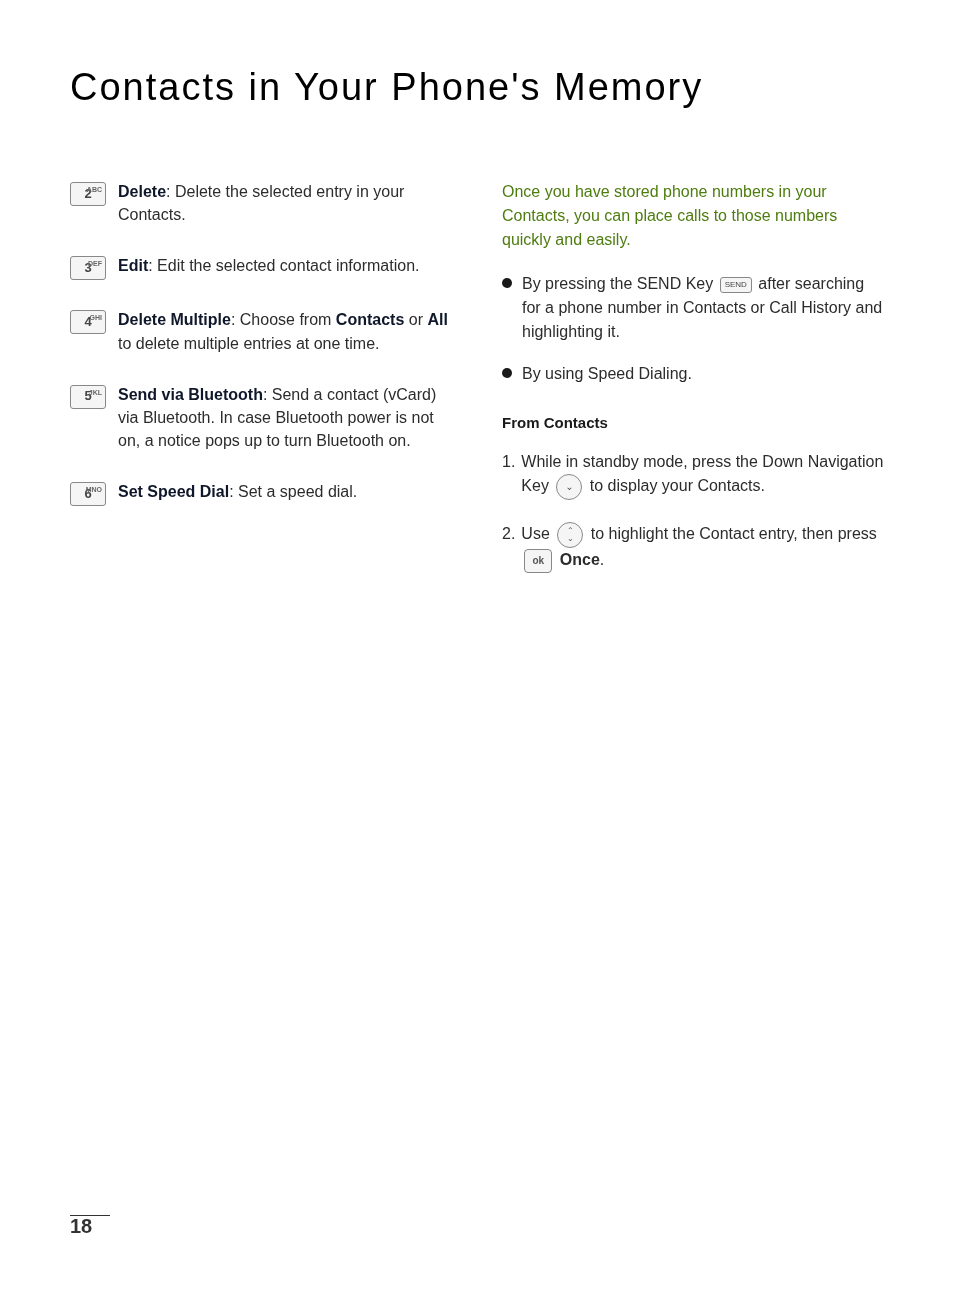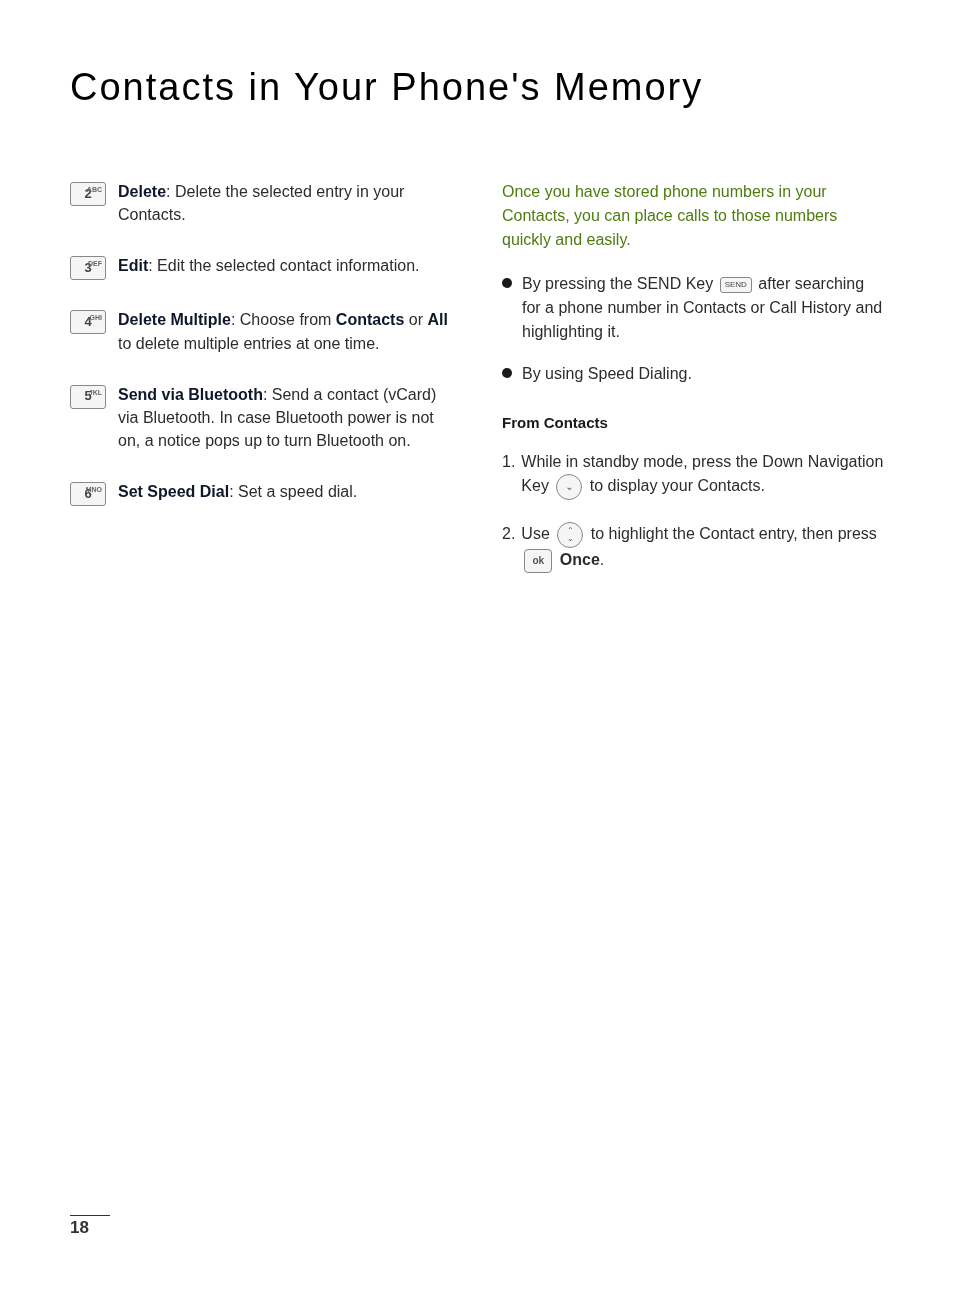--- a/index.html
+++ b/index.html
@@ -187,21 +187,21 @@
       margin: 0 3px;
       font-size: 10px;
       color: #555;
       font-weight: bold;
     }
 
     .page-number {
       position: absolute;
       bottom: 50px;
       left: 70px;
-      font-size: 17px;
+      font-size: 20px;
       color: #333;
       font-weight: bold;
     }
 
     .page-footer-line {
       position: absolute;
       bottom: 75px;
       left: 70px;
       width: 40px;
       border-top: 1.5px solid #333;

